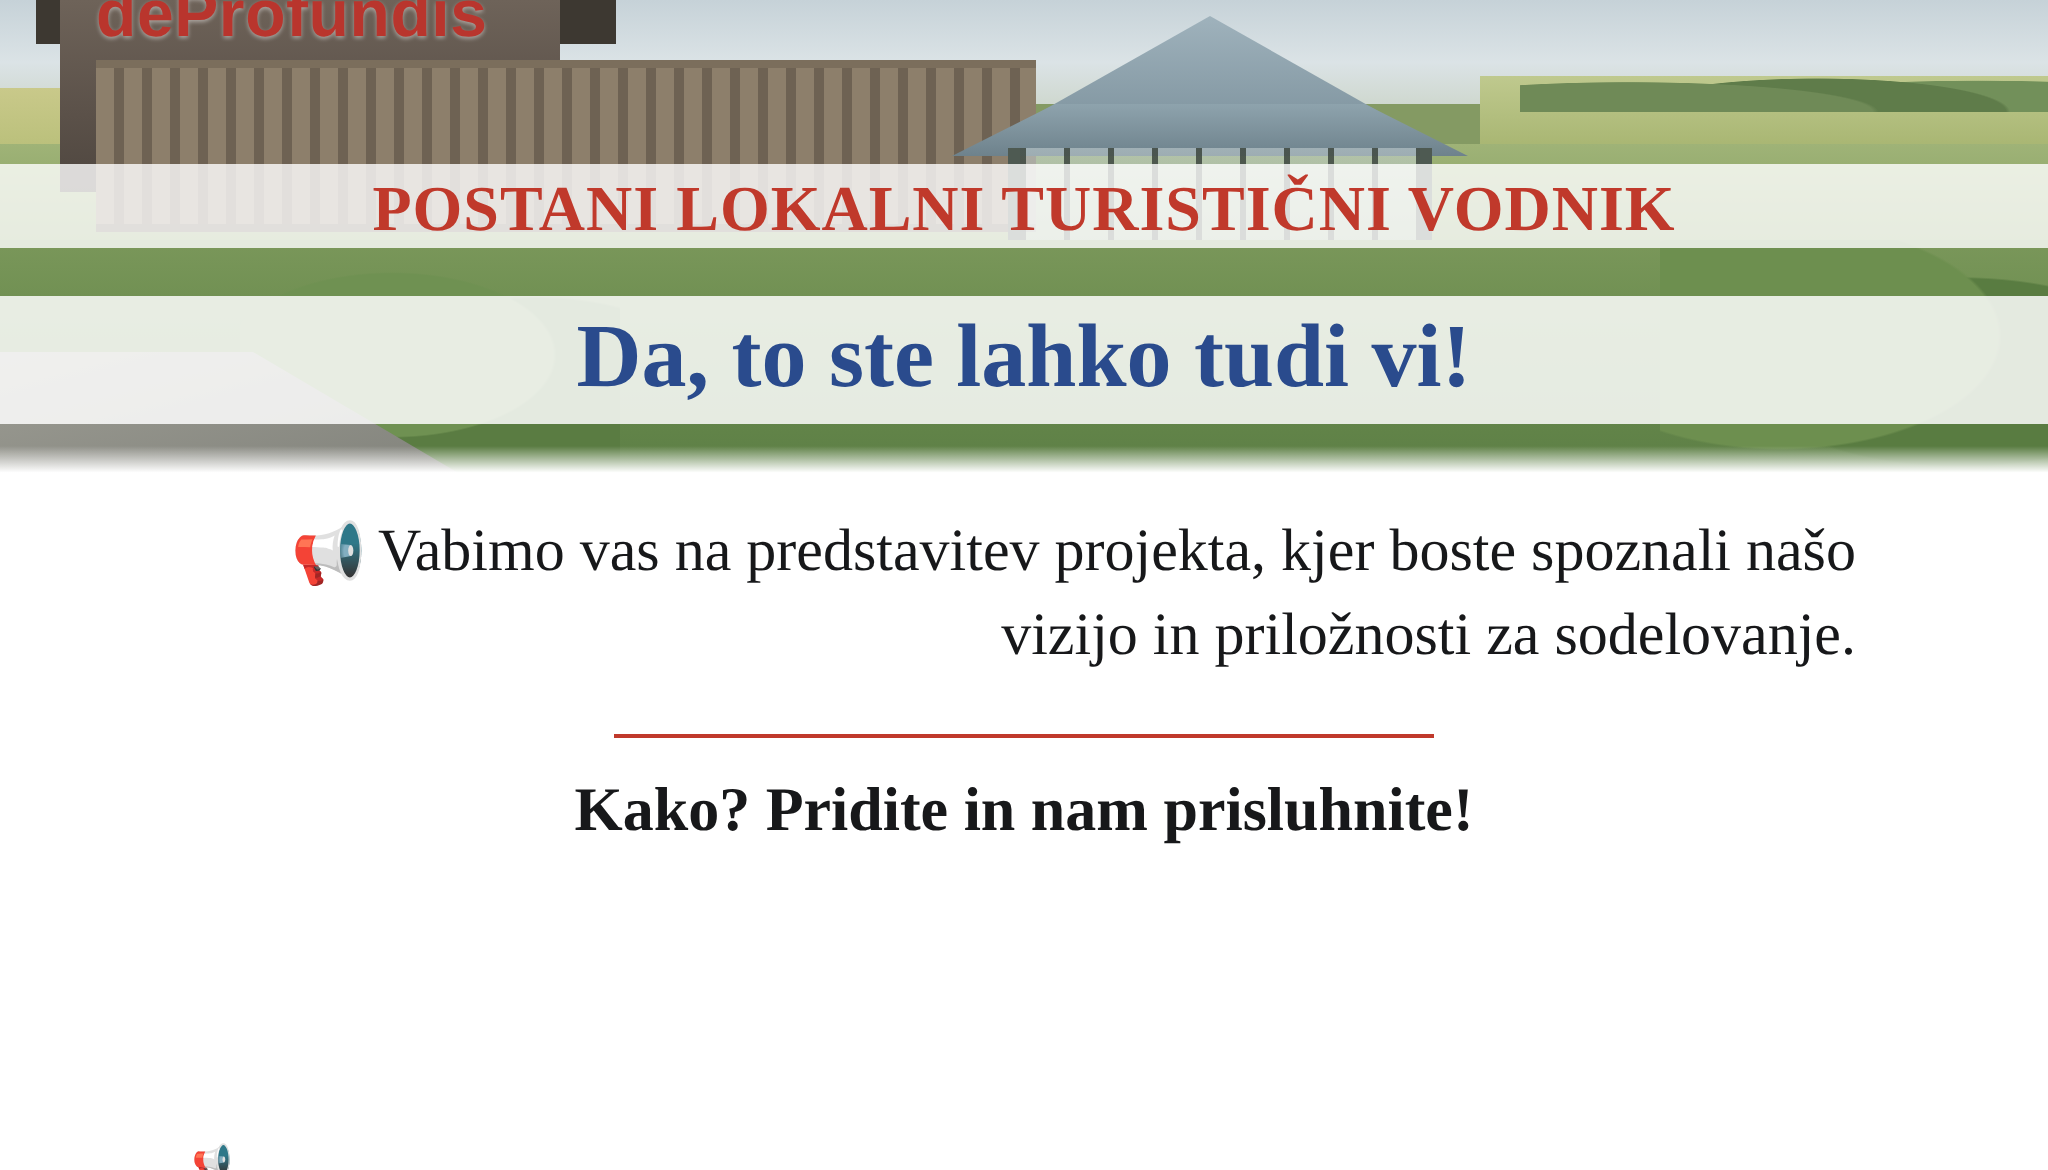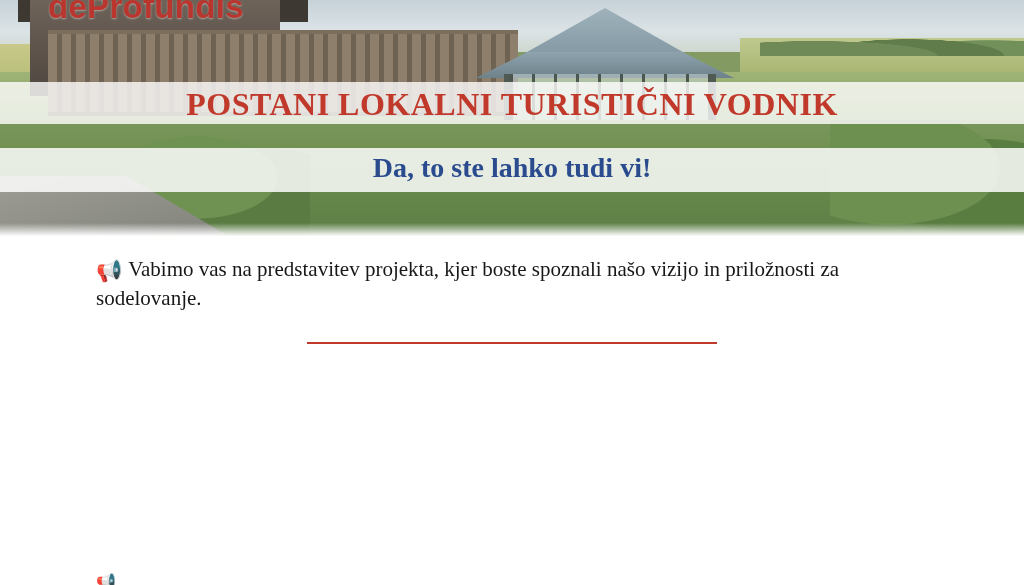--- a/index.html
+++ b/index.html
@@ -176,39 +176,40 @@
     left: 0;
     top: 148px;
     width: 1024px;
     text-align: center;
     background: rgba(255,255,255,0.84);
     padding: 4px 0 8px 0;
   }
   .subheadline {
     font-family: "Liberation Serif", serif;
     font-weight: bold;
-    font-size: 28px;
+    font-size: 45px;
     color: #2a4b8d;
   }
 
   
   .body-area {
     position: relative;
     width: 1024px;
     height: 348px;
     background: #ffffff;
     box-sizing: border-box;
     padding: 18px 96px 0 96px;
   }
   .para {
     font-family: "Liberation Serif", serif;
-    font-size: 21px;
+    font-size: 30px;
     line-height: 1.40;
     color: #17181a;
     margin: 0;
+    text-align: right;
   }
   .para.second {
     margin-top: 2px;
   }
   .para b {
     font-weight: bold;
   }
   .megaphone {
     display: inline-block;
     margin-right: 6px;
@@ -273,17 +274,18 @@
     </div>
   </div>
 
   <div class="body-area">
     <p class="para">
       <span class="megaphone">📢</span><span>Vabimo vas na predstavitev projekta, kjer boste spoznali našo vizijo in priložnosti za sodelovanje.</span>
     </p>
 
     <div class="divider"></div>
 
+    <div class="cta">Kako? Pridite in nam prisluhnite!</div>
 
     <div class="bottom-icon">📢</div>
   </div>
 
 </div>
 
 </body></html>

